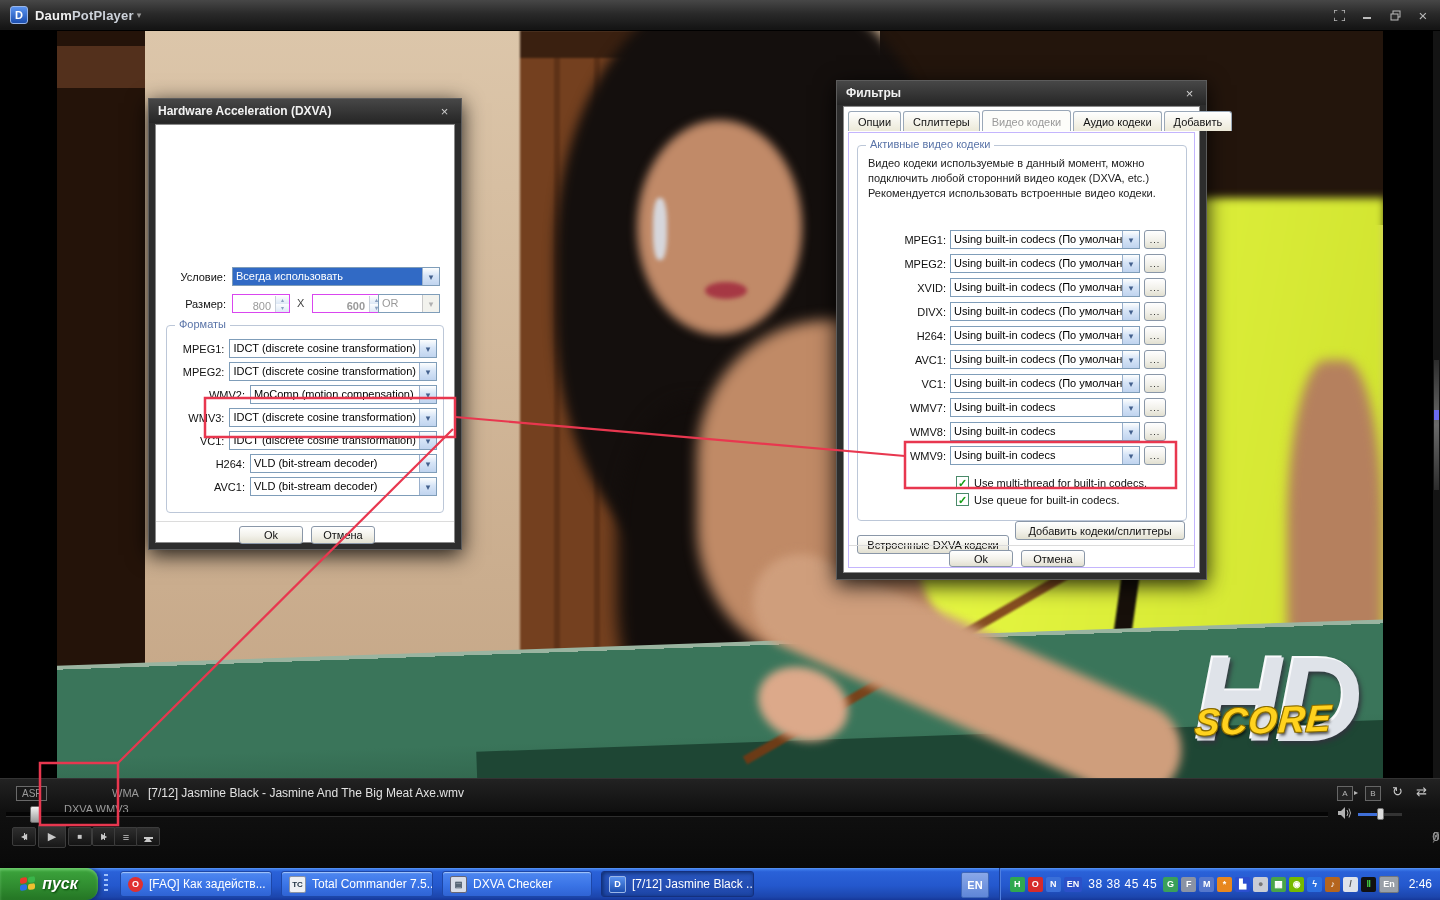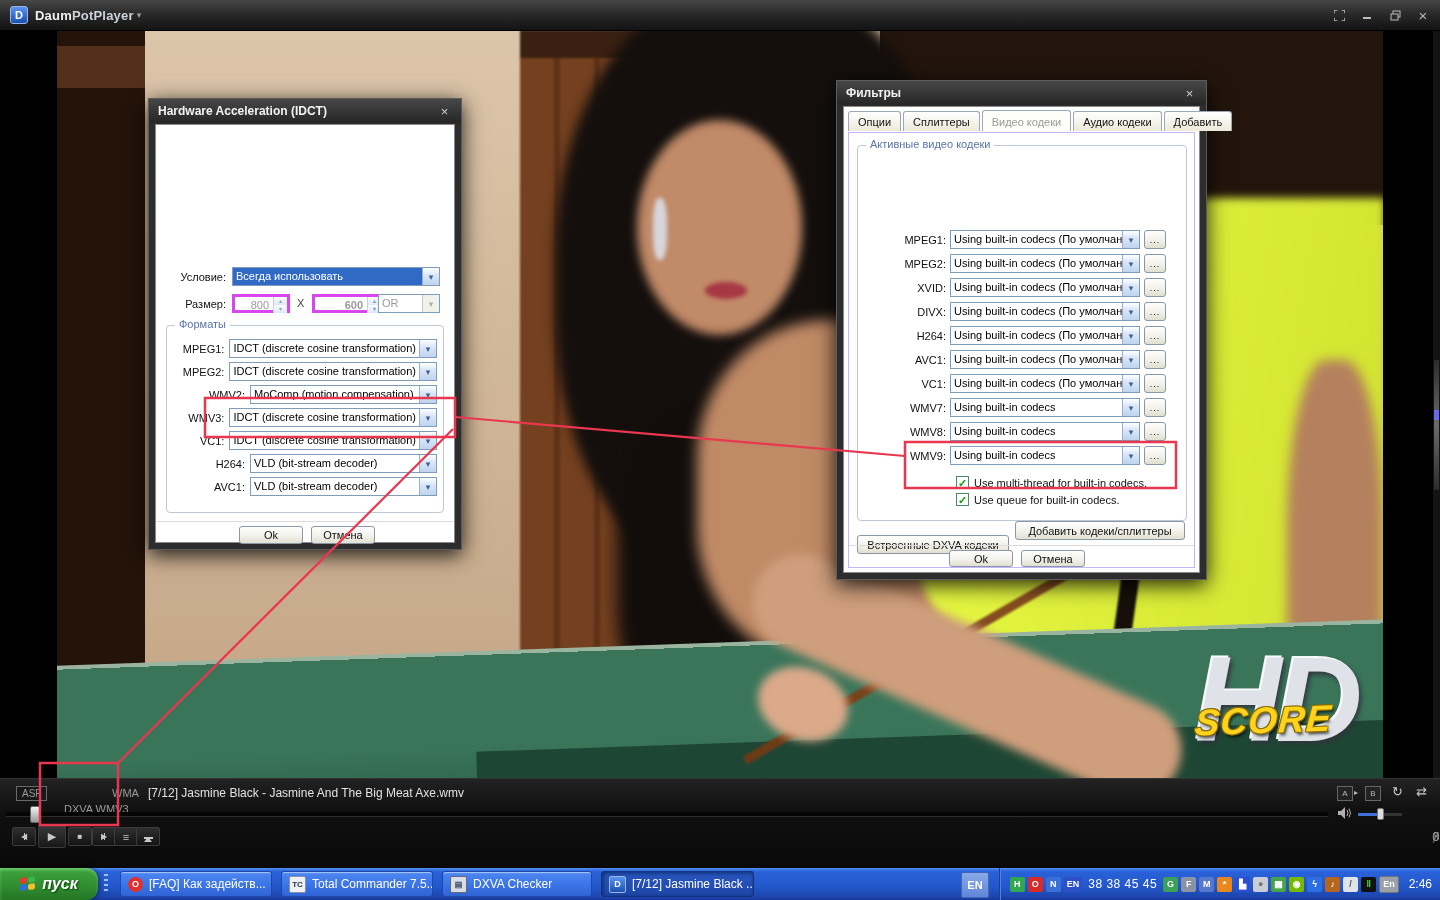--- a/index.html
+++ b/index.html
@@ -75,21 +75,21 @@
   .gtext{position:absolute;font-size:11px;line-height:15px;color:#222;}
 
   .rlbl{font-size:11px;color:#111;text-align:right;white-space:nowrap;}
   .combo{background:#fff;border:1px solid #7f9db9;display:flex;align-items:stretch;font-size:11px;height:19px;box-sizing:border-box;}
   .combo .val{flex:1;padding:2px 3px 0;white-space:nowrap;overflow:hidden;color:#000;}
   .combo .dd{width:16px;background:linear-gradient(#fdfefe,#d7e5f7 45%,#c0d4ef);border-left:1px solid #9ab0cc;
     color:#44618e;font-size:9px;display:flex;align-items:center;justify-content:center;}
   .combo.sel .val{background:#316ac5;color:#fff;}
   .combo.dis .val{color:#9a9a9a;}
   .combo.dis .dd{background:#f2f2ed;color:#b0b0b0;border-left-color:#c8c8c8;}
-  .spin{background:#fff;border:3px solid #d946ef;display:flex;align-items:flex-start;height:19px;box-sizing:border-box;font-size:11px;}
+  .spin{background:#fff;border:1px solid #d946ef;display:flex;align-items:flex-end;height:19px;box-sizing:border-box;font-size:11px;}
   .spin .val{flex:1;text-align:right;padding:2px 4px 0;color:#9a9a9a;}
   .spin .ud{width:13px;display:flex;flex-direction:column;border-left:1px solid #c8d0da;}
   .spin .ud span{flex:1;font-size:6px;line-height:8px;text-align:center;color:#8aa0c0;
     background:linear-gradient(#fbfdff,#dde8f6);}
   .xpb{background:linear-gradient(#ffffff,#f2f1ea 55%,#e2e0d1);border:1px solid #8a97a8;border-radius:3px;
     font-size:11px;color:#111;display:flex;align-items:center;justify-content:center;box-sizing:border-box;}
   .ul::first-letter{text-decoration:underline;}
 
   
   #hw-info{left:10px;top:12px;width:276px;height:120px;}
@@ -266,21 +266,21 @@
     </div>
   </div>
   <div class="edge">
     <div class="hl"></div>
     <div class="dot"></div>
   </div>
 </div>
 
 <div class="dlg" id="hwdlg">
   <div class="tb">
-    <span>Hardware Acceleration (IDCT)</span>
+    <span>Hardware Acceleration (DXVA)</span>
     <span class="x">×</span>
   </div>
   <div class="body">
     <span class="rlbl" id="hw-cond-lbl">Условие:</span>
     <div class="combo sel" id="hw-cond">
       <span class="val">Всегда использовать</span>
       <span class="dd">▾</span>
     </div>
     <span class="rlbl" id="hw-size-lbl">Размер:</span>
     <div class="spin" id="hw-w">
@@ -379,20 +379,21 @@
 
     <span class="tab">Опции</span>
         <span class="tab">Сплиттеры</span>
         <span class="tab active">Видео кодеки</span>
         <span class="tab">Аудио кодеки</span>
         <span class="tab">Добавить</span>
       </div>
     <div id="flt-panel">
       <div class="gb" id="flt-gb">
         <span class="gl">Активные видео кодеки</span>
+        <div class="gtext">Видео кодеки используемые в данный момент, можно подключить любой сторонний видео кодек (DXVA, etc.) Рекомендуется использовать встроенные видео кодеки.</div>
         <div id="flt-rows">
 
             <div class="crow">
               <span class="rlbl">MPEG1:</span>
               <div class="combo">
                 <span class="val">Using built-in codecs (По умолчанию)</span>
                 <span class="dd">▾</span>
               </div>
               <div class="xpb more">...</div>
             </div>

